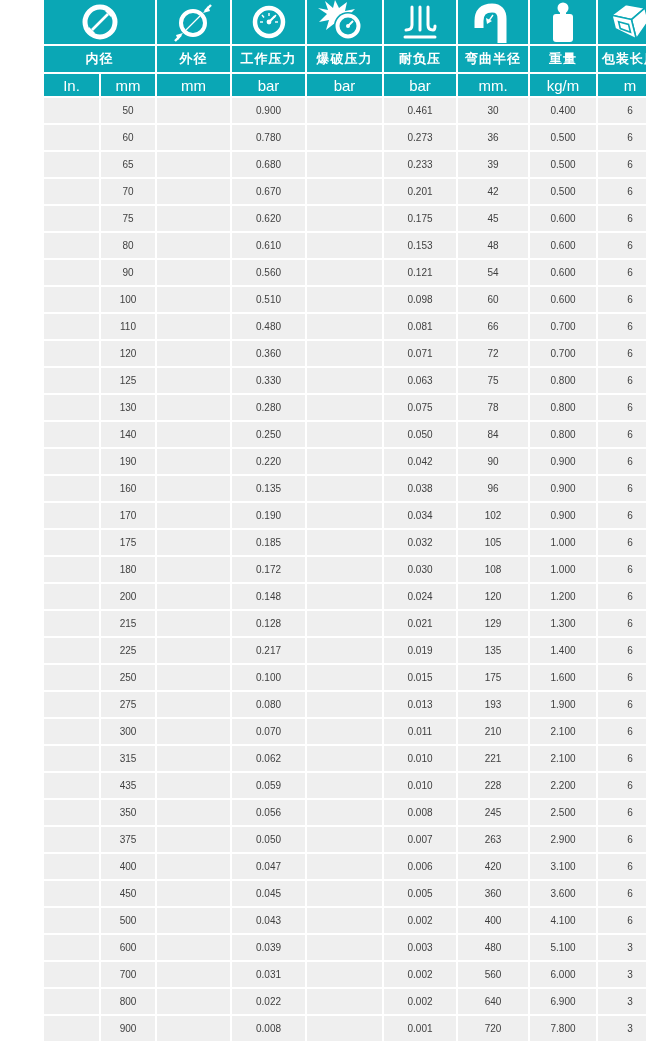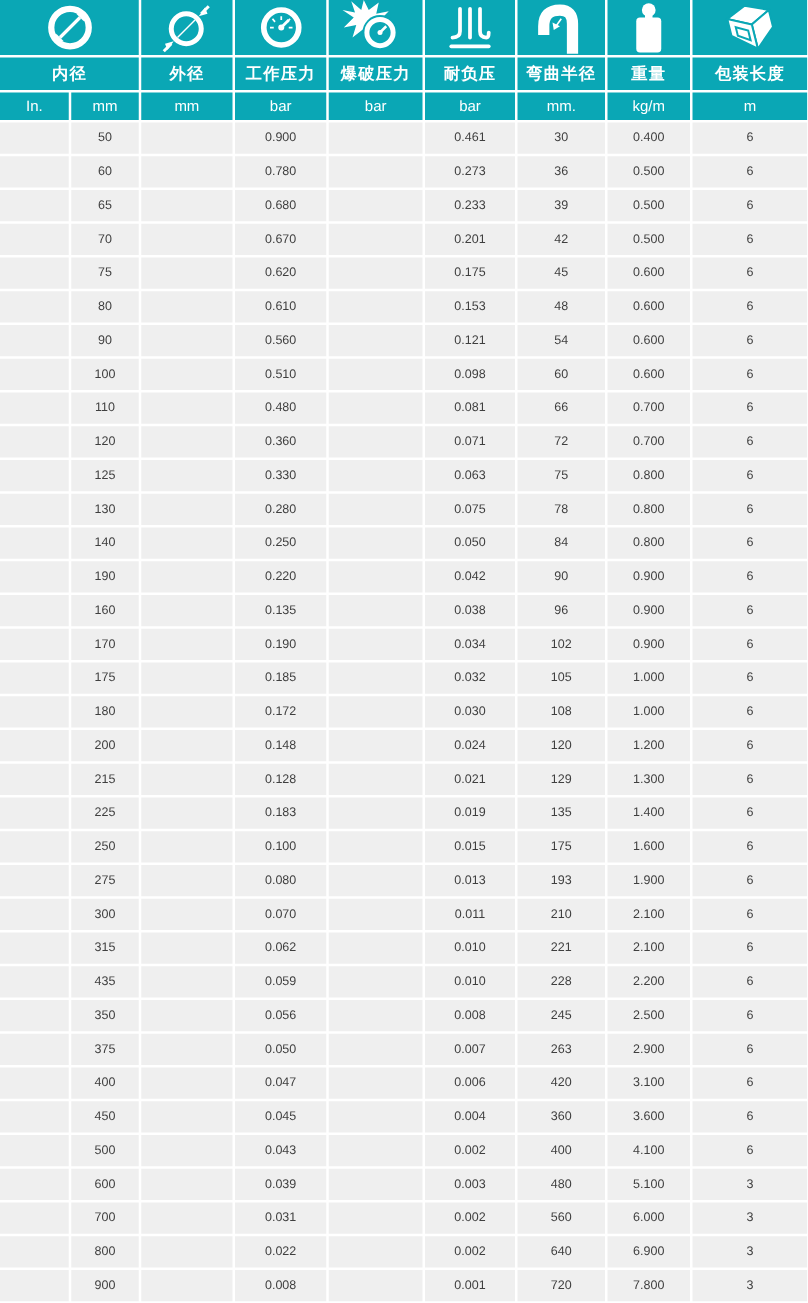--- a/index.html
+++ b/index.html
@@ -7,27 +7,28 @@
   body{ font-family:"Liberation Sans", sans-serif; background:#fff; }
   .page{ width:646px; height:1042px; overflow:hidden; background:#fff; }
   .grid{
     display:grid;
     width:646px;
     grid-template-columns:55px 54px 73px 73px 75px 72px 70px 66px 1fr;
     grid-template-rows:44px 26px 22px;
     grid-auto-rows:25px;
     gap:2px;
     background:#fff;
+    padding-left:44px;
   }
   .cell{ display:flex; align-items:center; justify-content:center; }
   .hcell{ background:var(--teal); color:#fff; }
   .span2{ grid-column:span 2; }
   .iconcell svg{ display:block; }
   .lbl{ font-size:13px; font-weight:bold; letter-spacing:1px; }
-  .unit{ background:var(--teal); color:#fff; font-size:12px; }
+  .unit{ background:var(--teal); color:#fff; font-size:15px; }
   .data{ background:var(--rowbg); color:var(--ink); font-size:10px; font-stretch:condensed; }
   .row{ display:contents; }
 </style>
 </head>
 <body>
 
 <div class="page">
   <div class="grid" id="grid">
 
     <div class="cell hcell iconcell span2">
@@ -137,29 +138,29 @@
       <div class="row"><div class="cell data"></div><div class="cell data">125</div><div class="cell data"></div><div class="cell data">0.330</div><div class="cell data"></div><div class="cell data">0.063</div><div class="cell data">75</div><div class="cell data">0.800</div><div class="cell data">6</div></div>
       <div class="row"><div class="cell data"></div><div class="cell data">130</div><div class="cell data"></div><div class="cell data">0.280</div><div class="cell data"></div><div class="cell data">0.075</div><div class="cell data">78</div><div class="cell data">0.800</div><div class="cell data">6</div></div>
       <div class="row"><div class="cell data"></div><div class="cell data">140</div><div class="cell data"></div><div class="cell data">0.250</div><div class="cell data"></div><div class="cell data">0.050</div><div class="cell data">84</div><div class="cell data">0.800</div><div class="cell data">6</div></div>
       <div class="row"><div class="cell data"></div><div class="cell data">190</div><div class="cell data"></div><div class="cell data">0.220</div><div class="cell data"></div><div class="cell data">0.042</div><div class="cell data">90</div><div class="cell data">0.900</div><div class="cell data">6</div></div>
       <div class="row"><div class="cell data"></div><div class="cell data">160</div><div class="cell data"></div><div class="cell data">0.135</div><div class="cell data"></div><div class="cell data">0.038</div><div class="cell data">96</div><div class="cell data">0.900</div><div class="cell data">6</div></div>
       <div class="row"><div class="cell data"></div><div class="cell data">170</div><div class="cell data"></div><div class="cell data">0.190</div><div class="cell data"></div><div class="cell data">0.034</div><div class="cell data">102</div><div class="cell data">0.900</div><div class="cell data">6</div></div>
       <div class="row"><div class="cell data"></div><div class="cell data">175</div><div class="cell data"></div><div class="cell data">0.185</div><div class="cell data"></div><div class="cell data">0.032</div><div class="cell data">105</div><div class="cell data">1.000</div><div class="cell data">6</div></div>
       <div class="row"><div class="cell data"></div><div class="cell data">180</div><div class="cell data"></div><div class="cell data">0.172</div><div class="cell data"></div><div class="cell data">0.030</div><div class="cell data">108</div><div class="cell data">1.000</div><div class="cell data">6</div></div>
       <div class="row"><div class="cell data"></div><div class="cell data">200</div><div class="cell data"></div><div class="cell data">0.148</div><div class="cell data"></div><div class="cell data">0.024</div><div class="cell data">120</div><div class="cell data">1.200</div><div class="cell data">6</div></div>
       <div class="row"><div class="cell data"></div><div class="cell data">215</div><div class="cell data"></div><div class="cell data">0.128</div><div class="cell data"></div><div class="cell data">0.021</div><div class="cell data">129</div><div class="cell data">1.300</div><div class="cell data">6</div></div>
-      <div class="row"><div class="cell data"></div><div class="cell data">225</div><div class="cell data"></div><div class="cell data">0.183</div><div class="cell data"></div><div class="cell data">0.019</div><div class="cell data">135</div><div class="cell data">1.400</div><div class="cell data">6</div></div>
+      <div class="row"><div class="cell data"></div><div class="cell data">225</div><div class="cell data"></div><div class="cell data">0.217</div><div class="cell data"></div><div class="cell data">0.019</div><div class="cell data">135</div><div class="cell data">1.400</div><div class="cell data">6</div></div>
       <div class="row"><div class="cell data"></div><div class="cell data">250</div><div class="cell data"></div><div class="cell data">0.100</div><div class="cell data"></div><div class="cell data">0.015</div><div class="cell data">175</div><div class="cell data">1.600</div><div class="cell data">6</div></div>
       <div class="row"><div class="cell data"></div><div class="cell data">275</div><div class="cell data"></div><div class="cell data">0.080</div><div class="cell data"></div><div class="cell data">0.013</div><div class="cell data">193</div><div class="cell data">1.900</div><div class="cell data">6</div></div>
       <div class="row"><div class="cell data"></div><div class="cell data">300</div><div class="cell data"></div><div class="cell data">0.070</div><div class="cell data"></div><div class="cell data">0.011</div><div class="cell data">210</div><div class="cell data">2.100</div><div class="cell data">6</div></div>
       <div class="row"><div class="cell data"></div><div class="cell data">315</div><div class="cell data"></div><div class="cell data">0.062</div><div class="cell data"></div><div class="cell data">0.010</div><div class="cell data">221</div><div class="cell data">2.100</div><div class="cell data">6</div></div>
       <div class="row"><div class="cell data"></div><div class="cell data">435</div><div class="cell data"></div><div class="cell data">0.059</div><div class="cell data"></div><div class="cell data">0.010</div><div class="cell data">228</div><div class="cell data">2.200</div><div class="cell data">6</div></div>
       <div class="row"><div class="cell data"></div><div class="cell data">350</div><div class="cell data"></div><div class="cell data">0.056</div><div class="cell data"></div><div class="cell data">0.008</div><div class="cell data">245</div><div class="cell data">2.500</div><div class="cell data">6</div></div>
       <div class="row"><div class="cell data"></div><div class="cell data">375</div><div class="cell data"></div><div class="cell data">0.050</div><div class="cell data"></div><div class="cell data">0.007</div><div class="cell data">263</div><div class="cell data">2.900</div><div class="cell data">6</div></div>
       <div class="row"><div class="cell data"></div><div class="cell data">400</div><div class="cell data"></div><div class="cell data">0.047</div><div class="cell data"></div><div class="cell data">0.006</div><div class="cell data">420</div><div class="cell data">3.100</div><div class="cell data">6</div></div>
-      <div class="row"><div class="cell data"></div><div class="cell data">450</div><div class="cell data"></div><div class="cell data">0.045</div><div class="cell data"></div><div class="cell data">0.004</div><div class="cell data">360</div><div class="cell data">3.600</div><div class="cell data">6</div></div>
+      <div class="row"><div class="cell data"></div><div class="cell data">450</div><div class="cell data"></div><div class="cell data">0.045</div><div class="cell data"></div><div class="cell data">0.005</div><div class="cell data">360</div><div class="cell data">3.600</div><div class="cell data">6</div></div>
       <div class="row"><div class="cell data"></div><div class="cell data">500</div><div class="cell data"></div><div class="cell data">0.043</div><div class="cell data"></div><div class="cell data">0.002</div><div class="cell data">400</div><div class="cell data">4.100</div><div class="cell data">6</div></div>
       <div class="row"><div class="cell data"></div><div class="cell data">600</div><div class="cell data"></div><div class="cell data">0.039</div><div class="cell data"></div><div class="cell data">0.003</div><div class="cell data">480</div><div class="cell data">5.100</div><div class="cell data">3</div></div>
       <div class="row"><div class="cell data"></div><div class="cell data">700</div><div class="cell data"></div><div class="cell data">0.031</div><div class="cell data"></div><div class="cell data">0.002</div><div class="cell data">560</div><div class="cell data">6.000</div><div class="cell data">3</div></div>
       <div class="row"><div class="cell data"></div><div class="cell data">800</div><div class="cell data"></div><div class="cell data">0.022</div><div class="cell data"></div><div class="cell data">0.002</div><div class="cell data">640</div><div class="cell data">6.900</div><div class="cell data">3</div></div>
       <div class="row"><div class="cell data"></div><div class="cell data">900</div><div class="cell data"></div><div class="cell data">0.008</div><div class="cell data"></div><div class="cell data">0.001</div><div class="cell data">720</div><div class="cell data">7.800</div><div class="cell data">3</div></div>
     </div>
 </div>
 
 </body></html>

